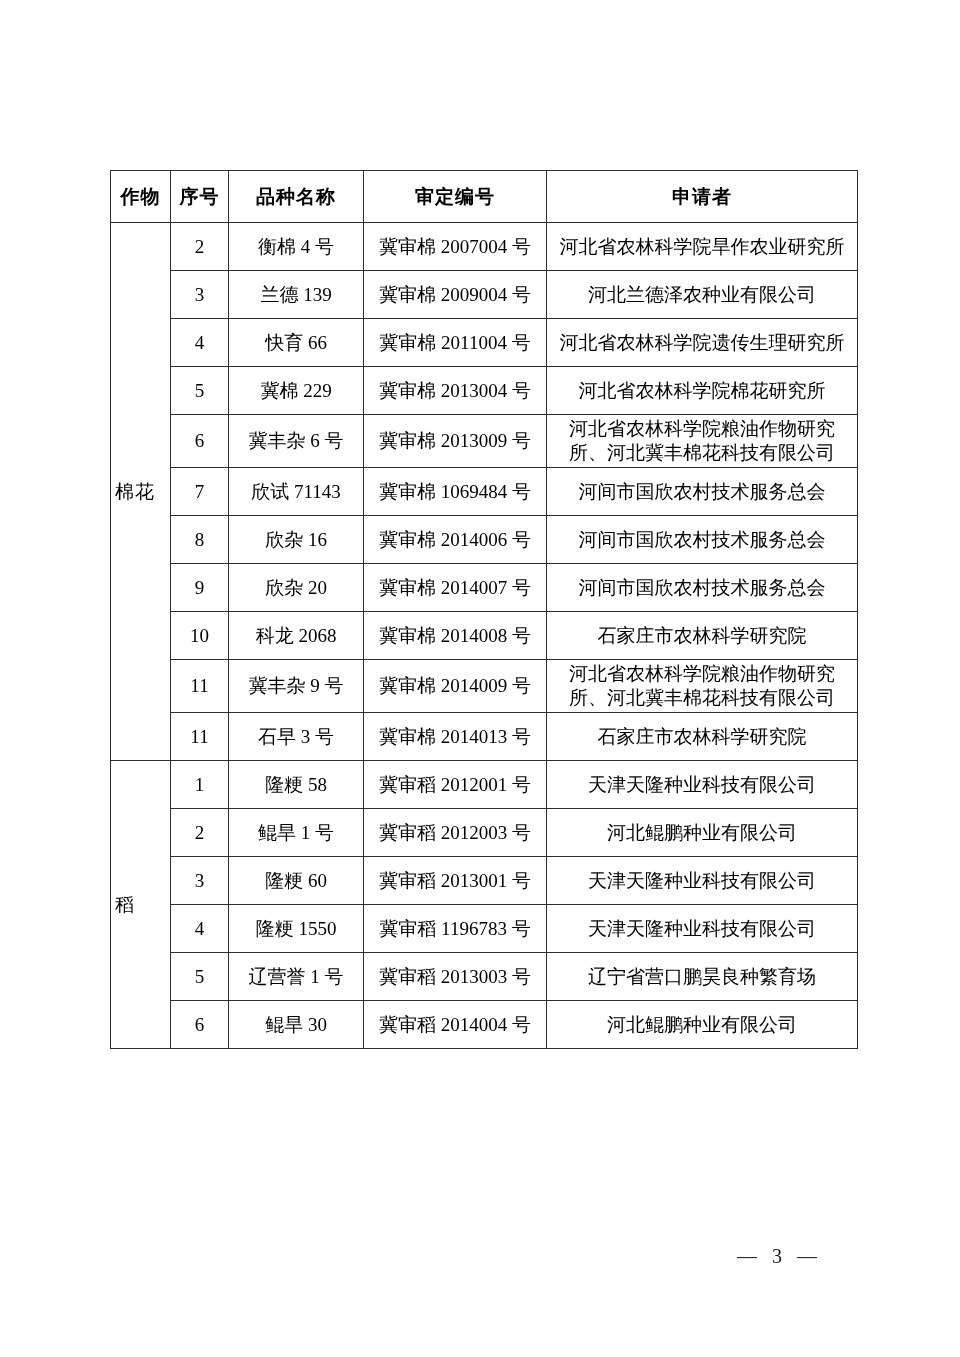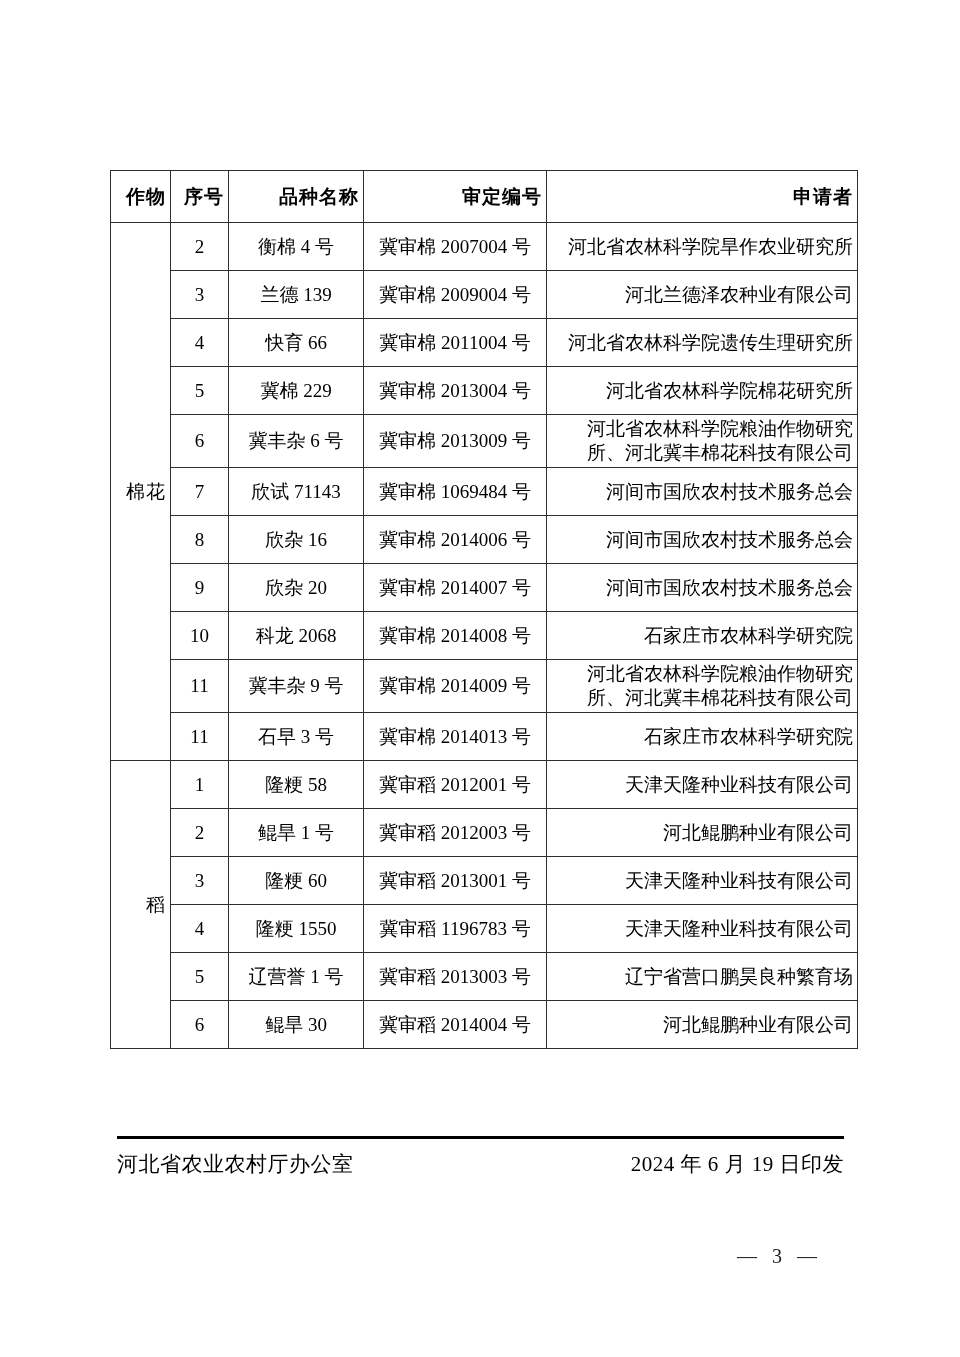--- a/index.html
+++ b/index.html
@@ -33,27 +33,27 @@
     border: 1px solid #2e2e2e;
     vertical-align: middle;
     font-size: 19px;
     line-height: 24px;
     padding: 2px 4px;
   }
   table.doc-table th {
     font-family: "Liberation Sans", "DejaVu Sans", sans-serif;
     font-weight: bold;
     height: 52px;
-    text-align: right;
+    text-align: center;
     letter-spacing: 1px;
   }
   table.doc-table td { height: 48px; }
   td.cell-center { text-align: center; }
-  td.cell-applicant { text-align: right; padding-left: 9px; padding-right: 6px; }
-  td.crop-cell { text-align: right; letter-spacing: 1px; }
+  td.cell-applicant { text-align: center; padding-left: 9px; padding-right: 6px; }
+  td.crop-cell { text-align: left; letter-spacing: 1px; }
 
   
   .footer {
     position: absolute;
     left: 117px;
     top: 1136px;
     width: 727px;
     border-top: 3px solid #000000;
     padding-top: 11px;
     display: flex;
@@ -198,20 +198,16 @@
           <tr>
             <td class="cell-center">6</td>
             <td class="cell-center">鲲旱 30</td>
             <td class="cell-center">冀审稻 2014004 号</td>
             <td class="cell-applicant">河北鲲鹏种业有限公司</td>
           </tr>
         </tbody>
     </table>
   </div>
 
-  <div class="footer">
-    <span>河北省农业农村厅办公室</span>
-    <span>2024 年 6 月 19 日印发</span>
-  </div>
 
   <div class="page-number">— 3 —</div>
 
 </div>
 
 </body></html>

